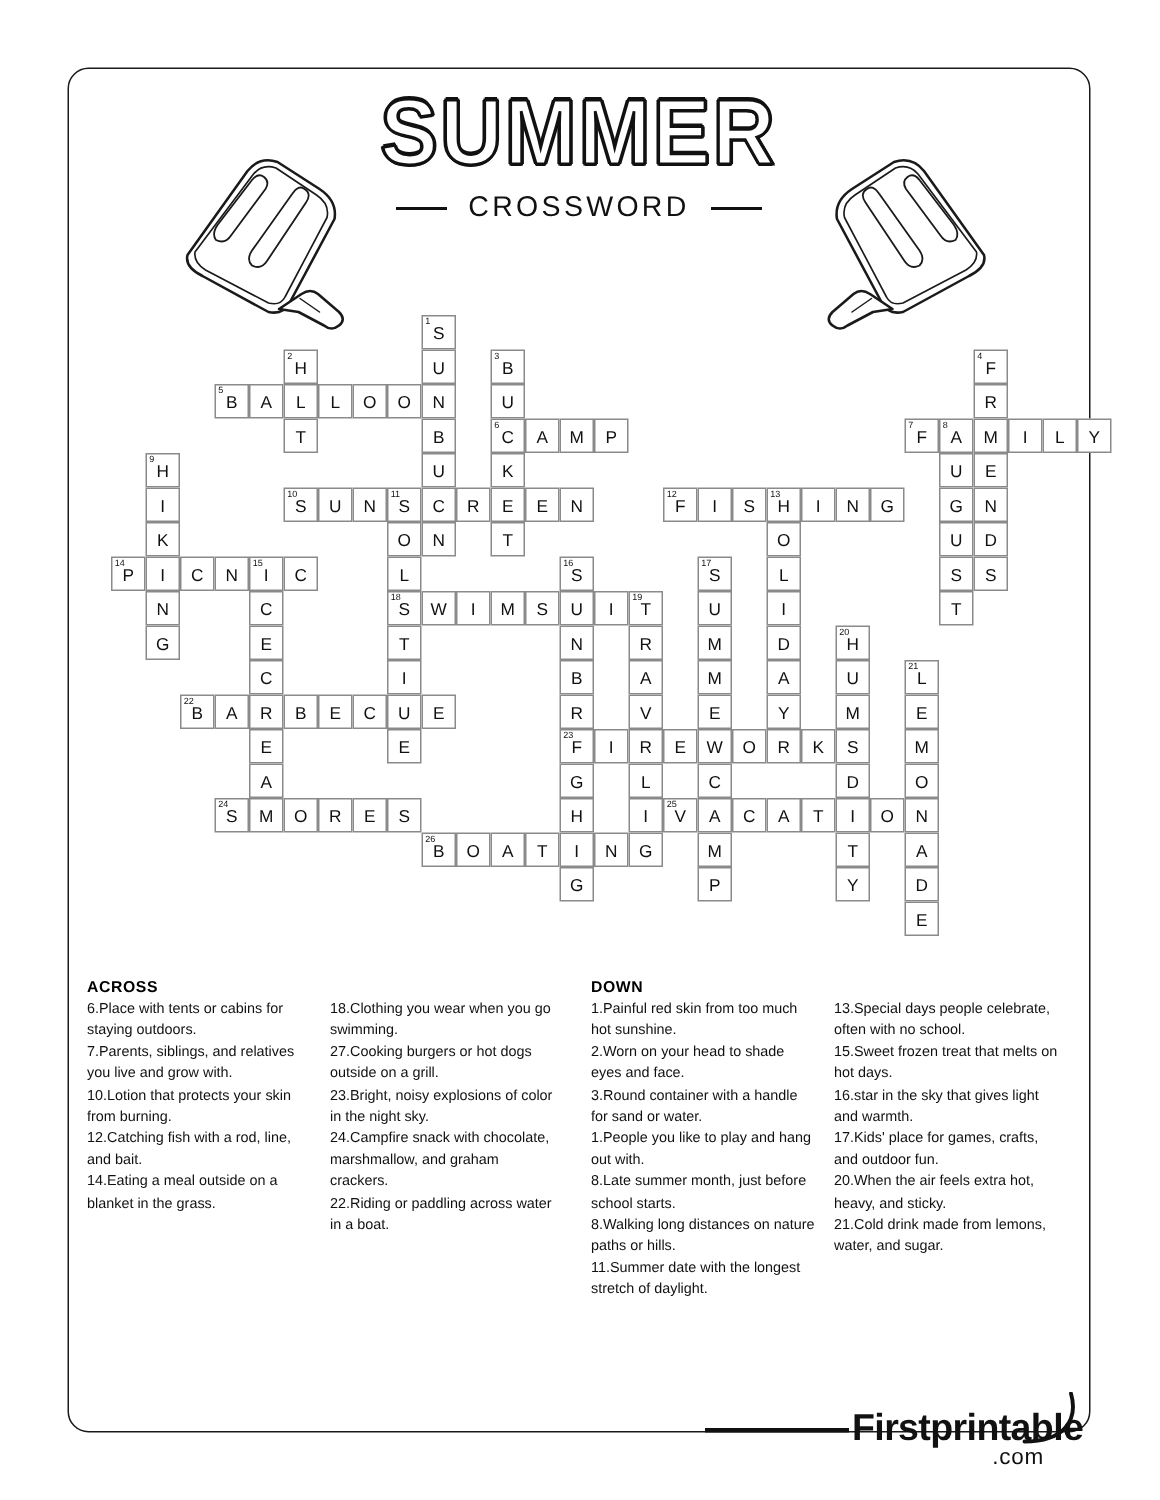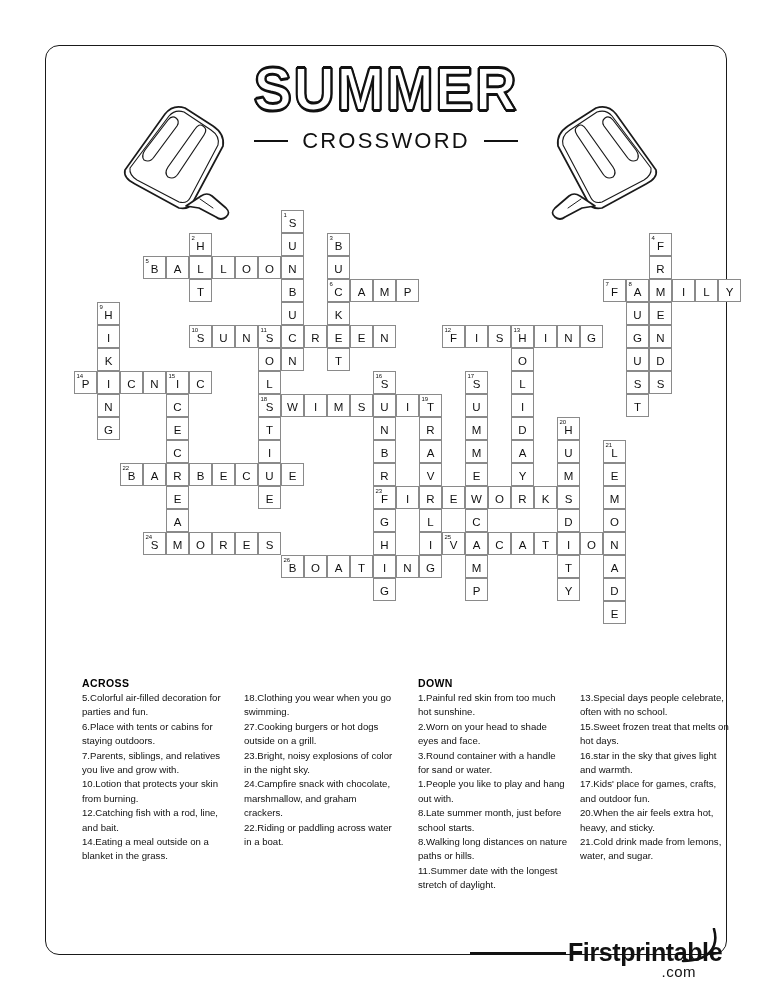--- a/index.html
+++ b/index.html
@@ -51,21 +51,21 @@
     display:flex;
     align-items:center;
     justify-content:center;
     gap:14px;
     margin-top:8px;
   }
   .sub-dash{
     width:34px;height:2.2px;background:#111;display:block;
   }
   .title-sub{
-    font-size:22px;
+    font-size:19px;
     font-weight:400;
     letter-spacing:2.2px;
     color:#111;
   }
 
   
   .pop{position:absolute;top:50px;}
   .pop-left{left:68px;}
   .pop-right{left:493px;}
 
@@ -95,25 +95,24 @@
     position:absolute;
     left:1.5px;top:0.5px;
     font-size:6px;
     line-height:6px;
     color:#111;
   }
 
   
   .clues{
     position:absolute;
-    left:58px; top:677px;
+    left:58px; top:652px;
     width:660px;
     display:flex;
     gap:12px;
-    margin-left:24px;
   }
   .clue-half{width:50%;display:flex;gap:0px;}
   .clue-col{width:50%;padding-right:12px;box-sizing:border-box;}
   .clue-head{
     font-size:10.5px;font-weight:700;letter-spacing:.4px;
     margin:0 0 2px 0;
   }
   .clue-item{
     font-size:9.6px;
     line-height:14.4px;
@@ -701,21 +700,20 @@
       <span class="ltr">E</span>
     </div>
   </div>
 
 <div class="clues">
 
   <div class="clue-half">
     <div class="clue-col">
       <div class="clue-head">ACROSS</div>
       <div id="across1">
-          <p class="clue-item">5.Colorful air-filled decoration for parties and fun.</p>
           <p class="clue-item">6.Place with tents or cabins for staying outdoors.</p>
           <p class="clue-item">7.Parents, siblings, and relatives you live and grow with.</p>
           <p class="clue-item">10.Lotion that protects your skin from burning.</p>
           <p class="clue-item">12.Catching fish with a rod, line, and bait.</p>
           <p class="clue-item">14.Eating a meal outside on a blanket in the grass.</p>
         </div>
     </div>
     <div class="clue-col">
       <div class="spacer-head"></div>
       <div id="across2">

